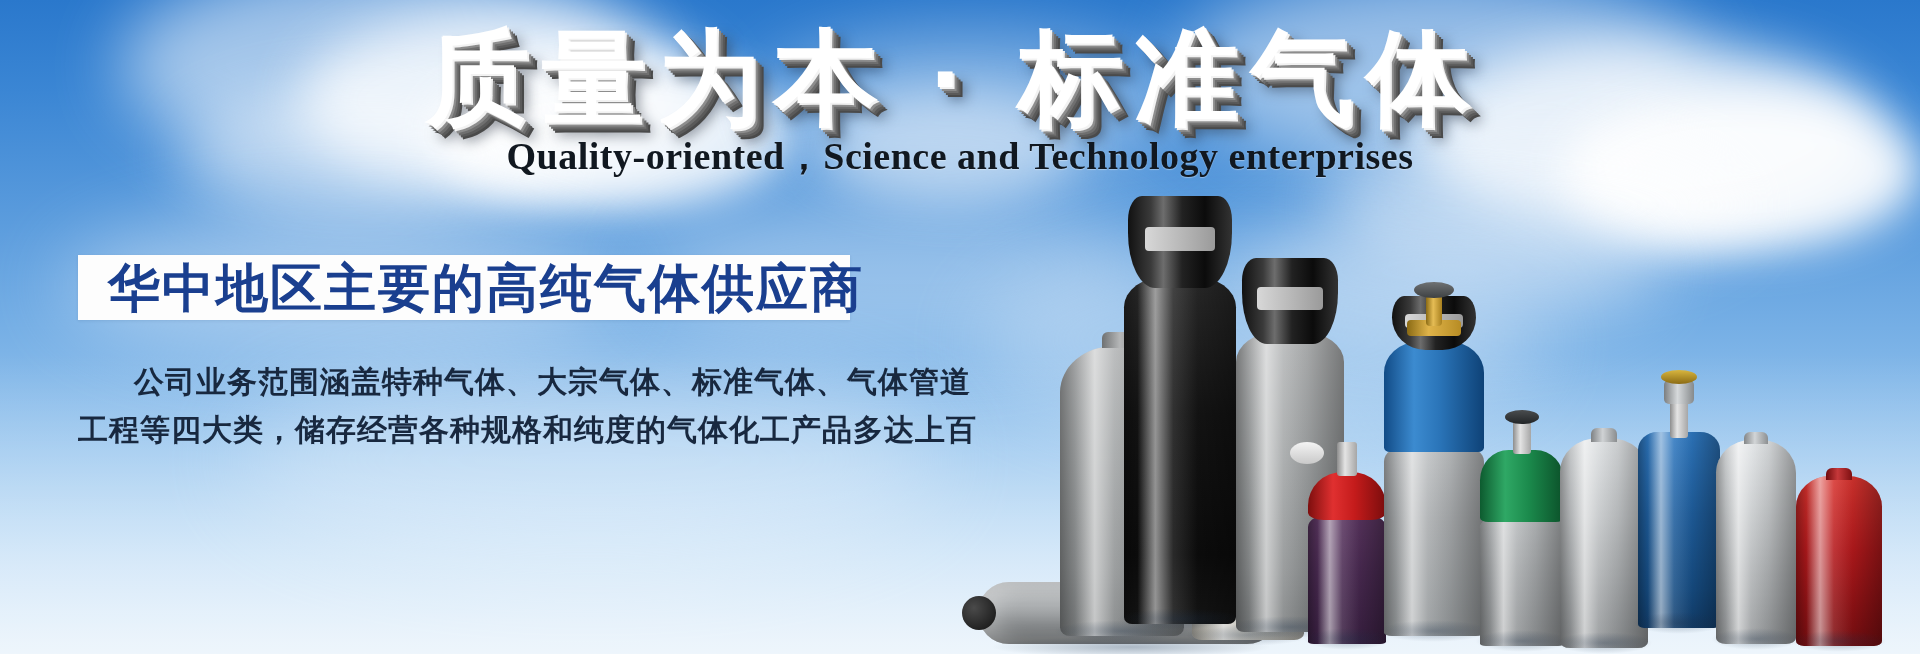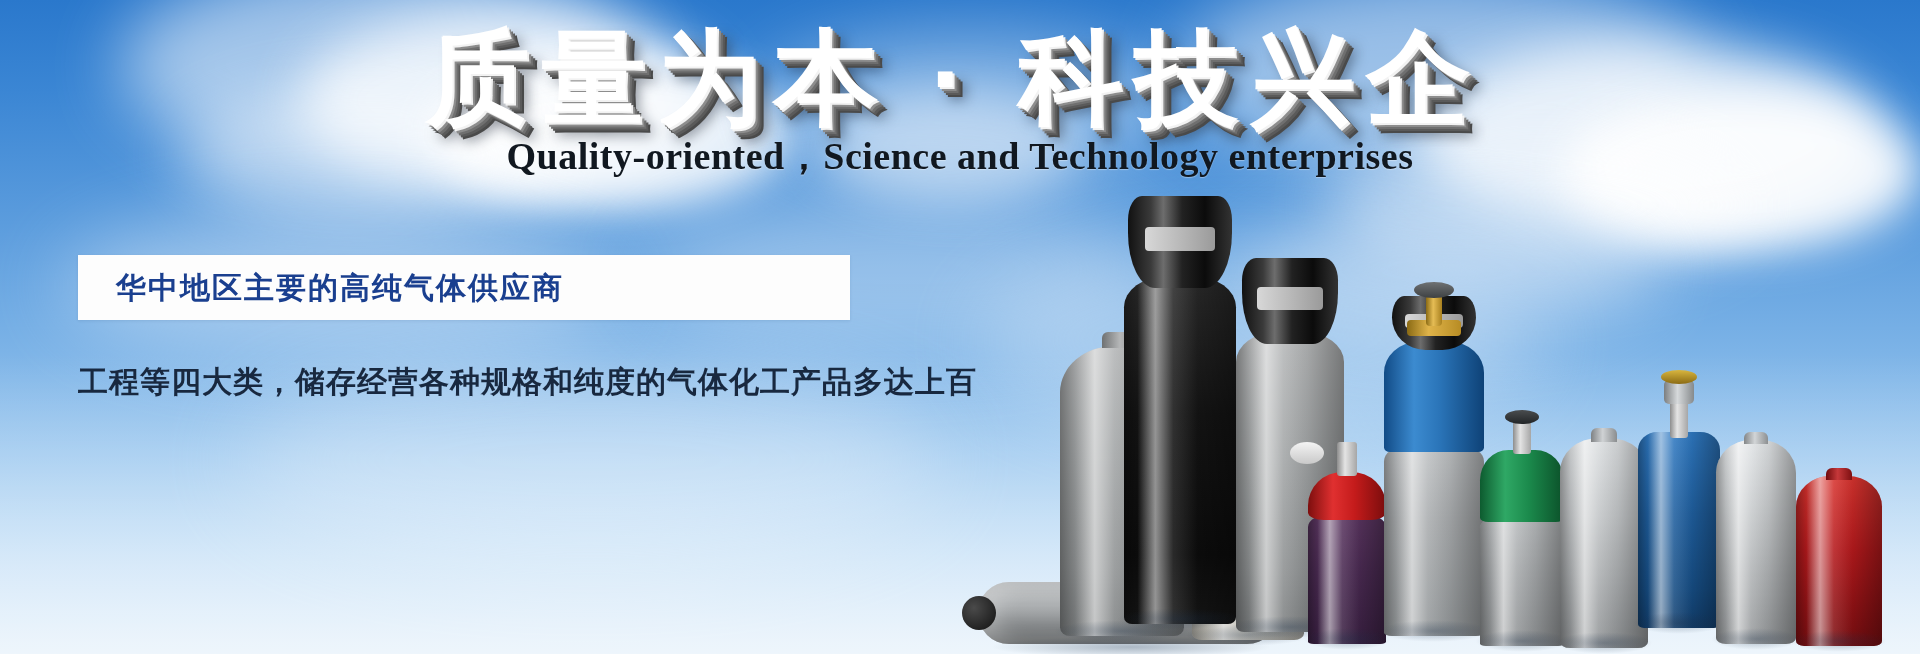--- a/index.html
+++ b/index.html
@@ -104,25 +104,25 @@
     width:772px;
     height:65px;
     background:#fdfdfd;
     display:flex;
     align-items:center;
     box-shadow:0 1px 3px rgba(0,40,80,.10);
   }
   .slogan-text {
     font-family:"Liberation Sans", sans-serif;
     font-weight:bold;
-    font-size:30px;
+    font-size:52px;
     line-height:1;
     letter-spacing:2px;
     color:#1a3f8f;
-    padding-left:38px;
+    padding-left:30px;
     white-space:nowrap;
   }
 
   
   .para {
     position:absolute;
     left:78px;
     top:358px;
     width:790px;
     font-family:"Liberation Serif", serif;
@@ -229,32 +229,33 @@
     <div class="cloud c10"></div>
     <div class="cloud c11"></div>
     <div class="cloud c12"></div>
     <div class="cloud c13"></div>
     <div class="cloud c14"></div>
     <div class="cloud c15"></div>
   </div>
   <div class="bottomhaze"></div>
 
   <div class="headline-wrap">
-    <div class="headline">质量为本 · 科技兴企</div>
+    <div class="headline">质量为本 · 标准气体</div>
   </div>
 
   <div class="subtitle-wrap">
     <div class="subtitle">Quality-oriented，Science and Technology enterprises</div>
   </div>
 
   <div class="slogan-box">
     <div class="slogan-text">华中地区主要的高纯气体供应商</div>
   </div>
 
   <div class="para">
+    <div class="line indent">公司业务范围涵盖特种气体、大宗气体、标准气体、气体管道</div>
     <div class="line">工程等四大类，储存经营各种规格和纯度的气体化工产品多达上百</div>
   </div>
 
   <div class="cylinders">
 
     <div class="cyl" style="left:18px; bottom:2px; width:300px; height:78px;">
       <div style="position:absolute;bottom:8px;left:0;width:300px;height:62px;border-radius:34px;
                   background:linear-gradient(180deg,#d2d5d7 0%,#aeb1b3 38%,#85888a 72%,#6e7172 100%);
                   box-shadow:inset -18px 0 26px rgba(0,0,0,.28), inset 16px 0 22px rgba(255,255,255,.30);"></div>
       <div style="position:absolute;bottom:22px;left:-16px;width:34px;height:34px;border-radius:50%;

